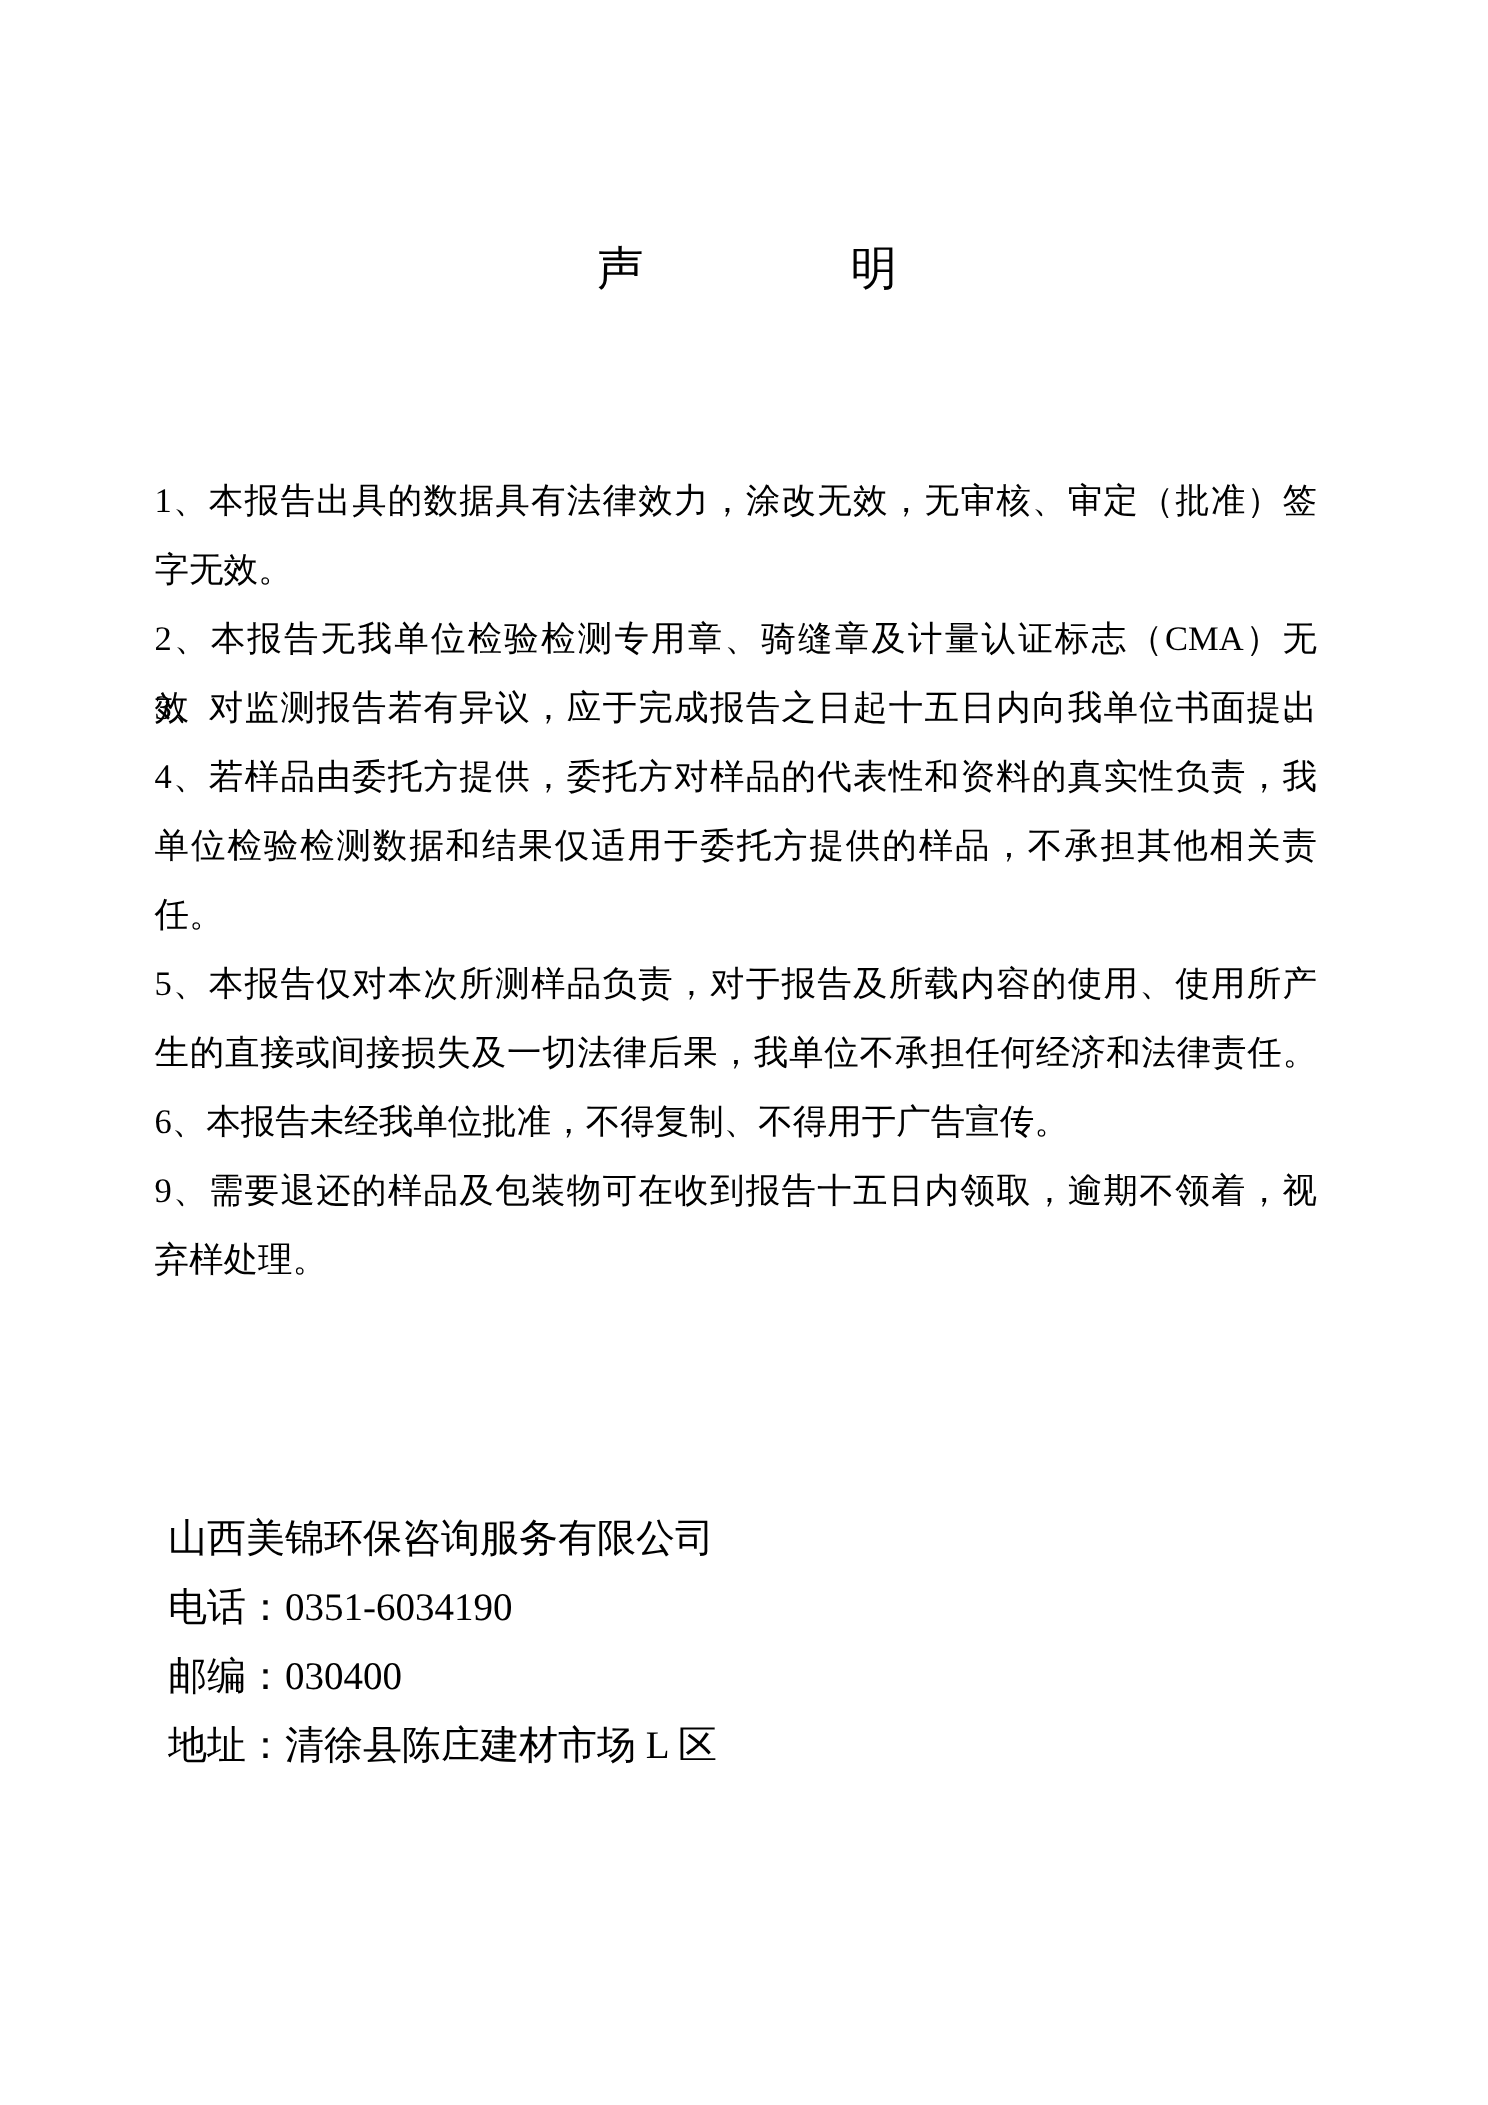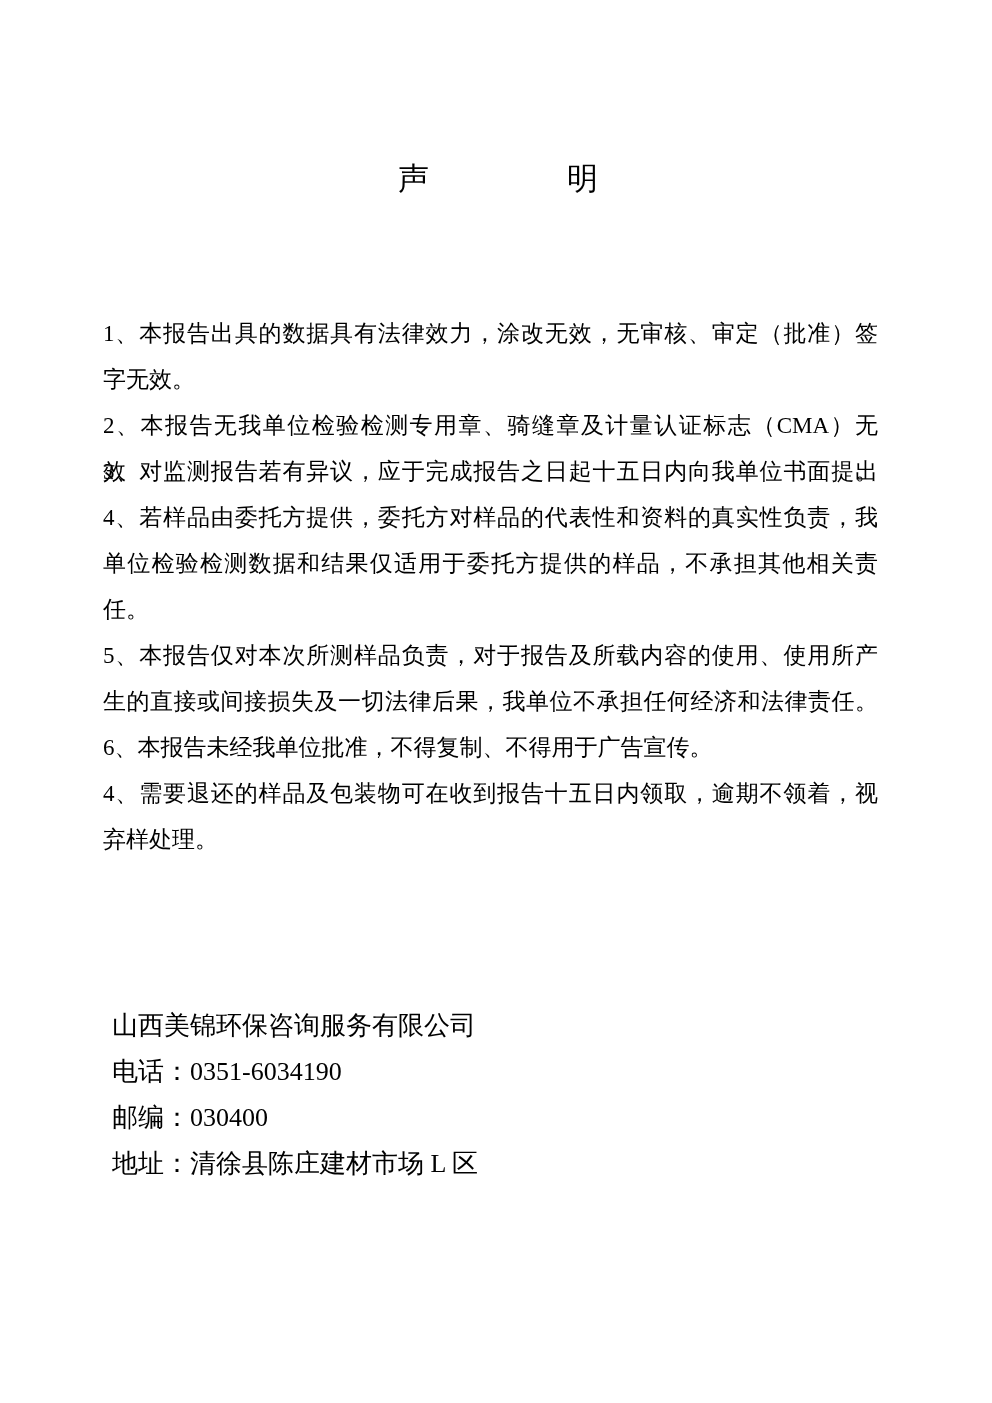--- a/index.html
+++ b/index.html
@@ -60,21 +60,21 @@
     <div class="decl-line j">1、本报告出具的数据具有法律效力，涂改无效，无审核、审定（批准）签</div>
     <div class="decl-line">字无效。</div>
     <div class="decl-line j">2、本报告无我单位检验检测专用章、骑缝章及计量认证标志（CMA）无效。</div>
     <div class="decl-line j">3、对监测报告若有异议，应于完成报告之日起十五日内向我单位书面提出</div>
     <div class="decl-line j">4、若样品由委托方提供，委托方对样品的代表性和资料的真实性负责，我</div>
     <div class="decl-line j">单位检验检测数据和结果仅适用于委托方提供的样品，不承担其他相关责</div>
     <div class="decl-line">任。</div>
     <div class="decl-line j">5、本报告仅对本次所测样品负责，对于报告及所载内容的使用、使用所产</div>
     <div class="decl-line j">生的直接或间接损失及一切法律后果，我单位不承担任何经济和法律责任。</div>
     <div class="decl-line">6、本报告未经我单位批准，不得复制、不得用于广告宣传。</div>
-    <div class="decl-line j">4、需要退还的样品及包装物可在收到报告十五日内领取，逾期不领着，视</div>
+    <div class="decl-line j">9、需要退还的样品及包装物可在收到报告十五日内领取，逾期不领着，视</div>
     <div class="decl-line">弃样处理。</div>
   </div>
 
   <div class="contact-block">
     <div class="contact-line">山西美锦环保咨询服务有限公司</div>
     <div class="contact-line">电话：0351-6034190</div>
     <div class="contact-line">邮编：030400</div>
     <div class="contact-line">地址：清徐县陈庄建材市场 L 区</div>
   </div>
 

